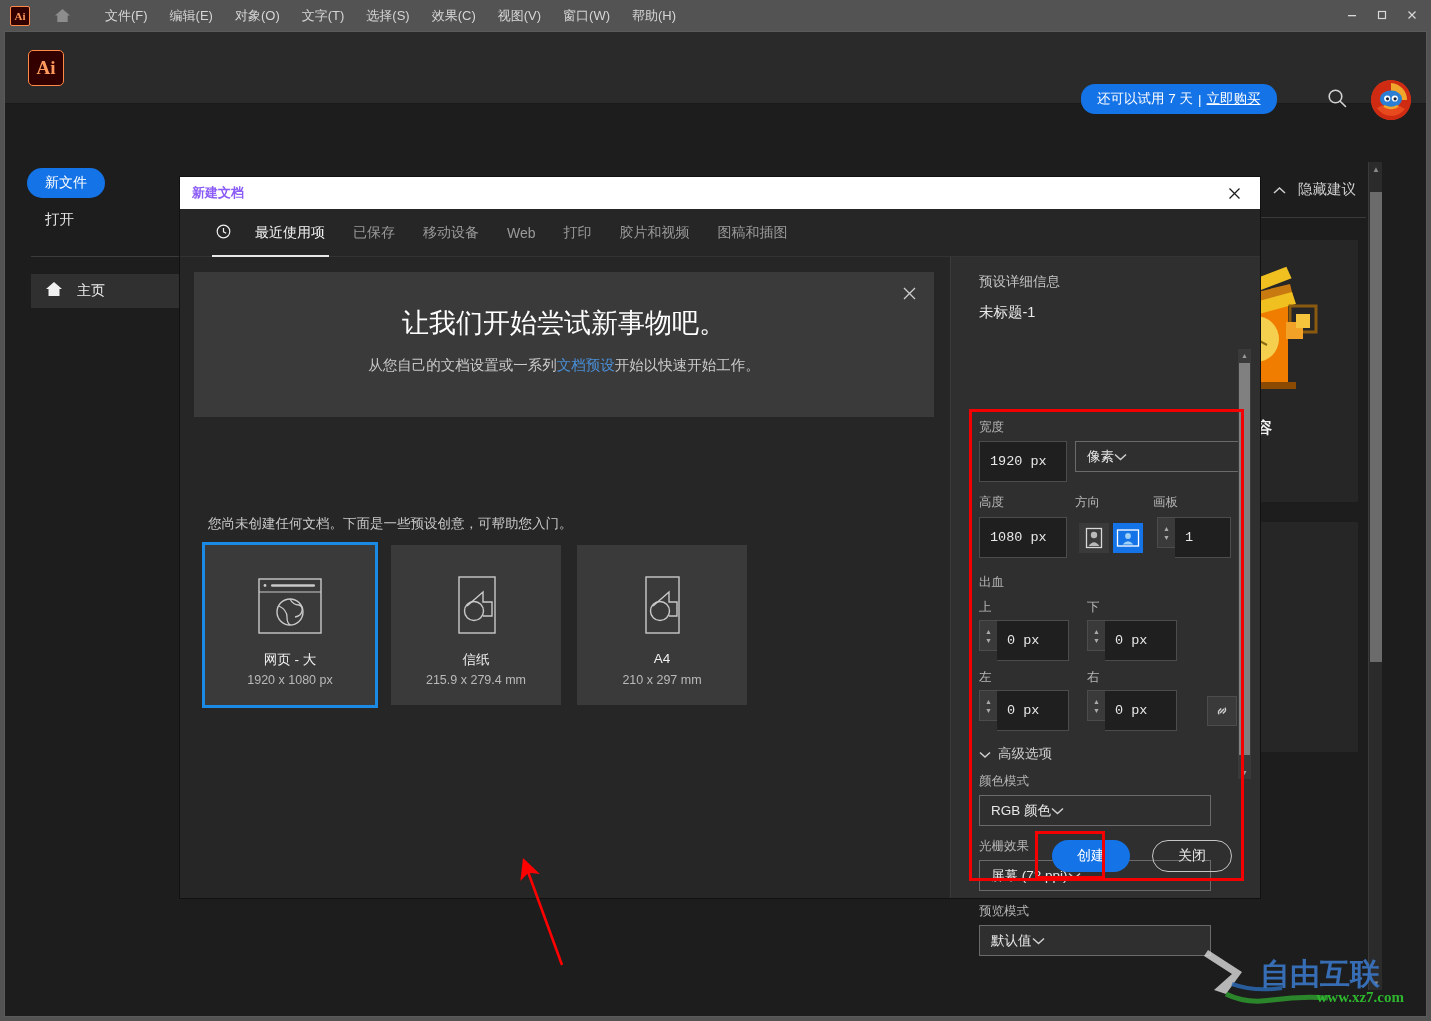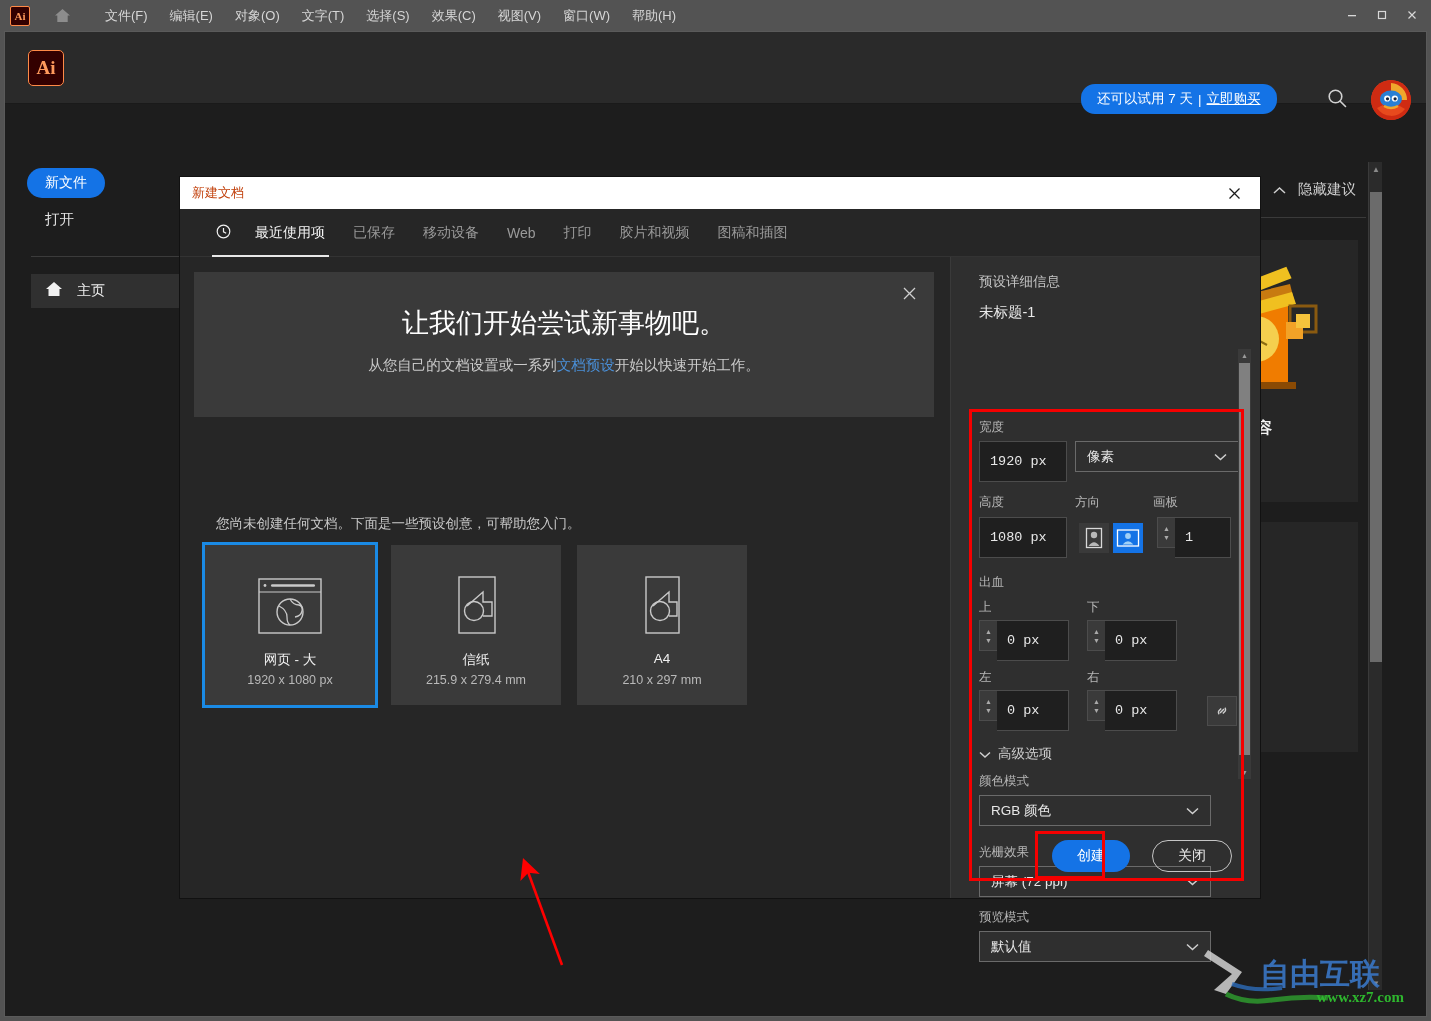--- a/index.html
+++ b/index.html
@@ -155,21 +155,21 @@
 
   
   .dialog {
     position: absolute; left: 175px; top: 145px; width: 1080px; height: 721px;
     background: #262626; box-shadow: 0 0 0 1px #111;
   }
   .dlg-title {
     position: absolute; left: 0; top: 0; width: 100%; height: 32px;
     background: #ffffff; display: flex; align-items: center;
   }
-  .dlg-title .t { color: #c2410c; font-size: 13px; margin-left: 12px; }
+  .dlg-title .t { color: #8b5cf6; font-size: 13px; margin-left: 12px; font-weight: bold; }
   .dlg-x {
     position: absolute; right: 10px; top: 0; width: 32px; height: 32px;
     display: flex; align-items: center; justify-content: center;
     color: #222; font-size: 16px; cursor: pointer;
   }
   .tabs {
     position: absolute; left: 0; top: 32px; width: 100%; height: 48px;
     display: flex; align-items: center; padding-left: 22px;
     border-bottom: 1px solid #333;
   }
@@ -201,21 +201,21 @@
   .promo-h {
     position: absolute; left: 0; right: 0; top: 33px; text-align: center;
     color: #fff; font-size: 27px;
   }
   .promo-s {
     position: absolute; left: 0; right: 0; top: 84px; text-align: center;
     color: #cbcbcb; font-size: 14.5px;
   }
   .promo-s a { color: #4a90d9; text-decoration: none; cursor: pointer; }
   .hint {
-    position: absolute; left: 36px; top: 258px;
+    position: absolute; left: 28px; top: 258px;
     color: #c9c9c9; font-size: 13.5px;
   }
   .cards { position: absolute; left: 25px; top: 288px; display: flex; gap: 16px; }
   .pcard {
     width: 170px; height: 160px; background: #3a3a3a;
     position: relative; cursor: pointer;
   }
   .pcard.sel { outline: 3px solid #1a8ae5; }
   .pcard .art {
     position: absolute; left: 0; right: 0; top: 26px; height: 70px;
@@ -246,21 +246,21 @@
   .fields { position: absolute; left: 28px; top: 162px; width: 260px; }
   .flabel { color: #b6b6b6; font-size: 12.5px; margin-bottom: 5px; }
   .fbox {
     background: #1f1f1f; border: 1px solid #4c4c4c; height: 41px;
     color: #e8e8e8; font-size: 13.5px; display: flex; align-items: center;
     padding-left: 10px; font-family: "Liberation Mono", monospace;
   }
   .fselect {
     background: #2f2f2f; border: 1px solid #6a6a6a; height: 31px;
     color: #e8e8e8; font-size: 13.5px; display: flex; align-items: center;
-    justify-content: space-between; padding: 0 11px; cursor: pointer;
+    padding: 0 11px; cursor: pointer;
   }
   .row { display: flex; gap: 8px; }
   .stepper {
     width: 18px; height: 31px; background: #3a3a3a; border: 1px solid #4c4c4c;
     border-right: none; display: flex; flex-direction: column;
     align-items: center; justify-content: center; color: #aaa; font-size: 7px; gap: 2px;
   }
   .orient-btn {
     width: 30px; height: 30px; display: flex; align-items: center;
     justify-content: center; cursor: pointer;
@@ -642,21 +642,21 @@
           <div class="advrow" style="margin-bottom:10px">
             <span>
               <svg width="12" height="8" viewBox="0 0 12 8">
                   <path d="M1 1.5 L6 6 L11 1.5" stroke="#cfcfcf" stroke-width="1.5" fill="none"></path>
                 </svg>
             </span>
             <span>高级选项</span>
           </div>
 
           <div class="flabel">颜色模式</div>
-          <div class="fselect" style="width:232px;margin-bottom:18px">
+          <div class="fselect" style="width:232px;margin-bottom:12px">
             <span>RGB 颜色</span>
             <span>
               <svg width="13" height="8" viewBox="0 0 13 8">
                   <path d="M1 1.5 L6.5 6.5 L12 1.5" stroke="#cfcfcf" stroke-width="1.5" fill="none"></path>
                 </svg>
             </span>
           </div>
 
           <div class="flabel">光栅效果</div>
           <div class="fselect" style="width:232px;margin-bottom:12px">

